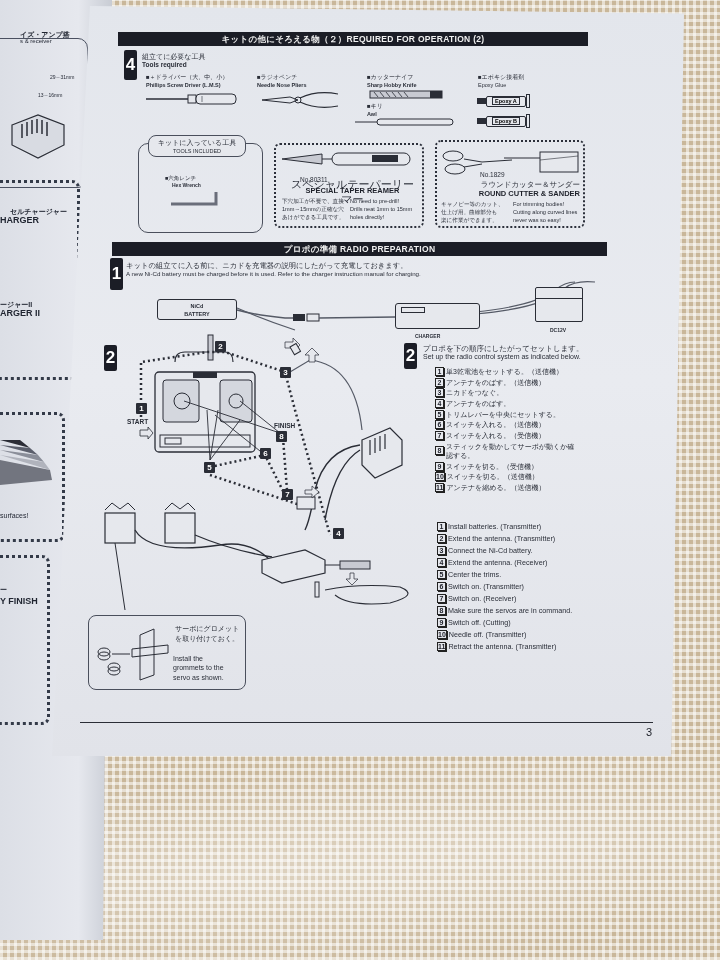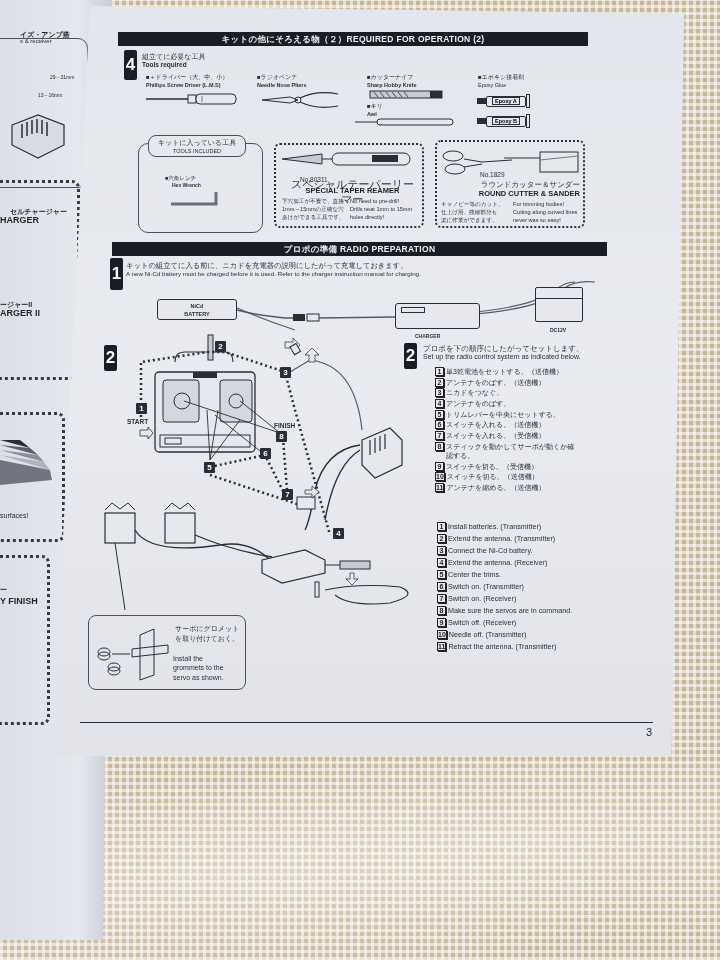--- a/index.html
+++ b/index.html
@@ -48,21 +48,21 @@
   .tool .label-jp { font-size:6px; color:#2a2e38; white-space:nowrap; }
   .tool .label-en { font-size:5.5px; color:#2a2e38; font-weight:bold; white-space:nowrap; }
 
   .info-box { position:absolute; border:2.5px dotted #2b2f3a; border-radius:6px; padding:4px 6px; }
 
   .included-box { position:absolute; border:1.2px solid #4a4f5c; border-radius:10px; }
   .included-tab { position:absolute; border:1.2px solid #4a4f5c; border-radius:8px; background:#e6e8ed;
     text-align:center; padding:2px 8px; }
 
   .list { position:absolute; }
-  .list .row { display:flex; align-items:flex-start; margin-bottom:1.7px; }
+  .list .row { display:flex; align-items:center; margin-bottom:1.7px; }
   .list .num {
     display:inline-block; min-width:9px; height:9px; border:1px solid #222; font-size:7px;
     font-weight:bold; line-height:8px; text-align:center; margin-right:2px; flex-shrink:0;
     color:#1b1d26; box-shadow: 1px 1px 0 #222;
   }
   .list .txt { font-size:7.2px; color:#2a2e38; line-height:9px; }
   .list-jp .txt { font-size:7px; }
 
   .tag-num { position:absolute; background:#2a2d36; color:#fff; font-size:8px; font-weight:bold;
     width:11px; height:11px; line-height:11px; text-align:center; border-radius:1px; }
@@ -449,21 +449,21 @@
   <div class="row" style="margin-bottom:3px;">
       <span class="num">7</span>
       <span class="txt">Switch on.  (Receiver)</span>
     </div>
   <div class="row" style="margin-bottom:3px;">
       <span class="num">8</span>
       <span class="txt">Make sure the servos are in command.</span>
     </div>
   <div class="row" style="margin-bottom:3px;">
       <span class="num">9</span>
-      <span class="txt">Switch off.  (Receiver)</span>
+      <span class="txt">Switch off.  (Cutting)</span>
     </div>
   <div class="row" style="margin-bottom:3px;">
       <span class="num">10</span>
       <span class="txt">Needle off.  (Transmitter)</span>
     </div>
   <div class="row" style="margin-bottom:3px;">
       <span class="num">11</span>
       <span class="txt">Retract the antenna. (Transmitter)</span>
     </div>
 </div>

